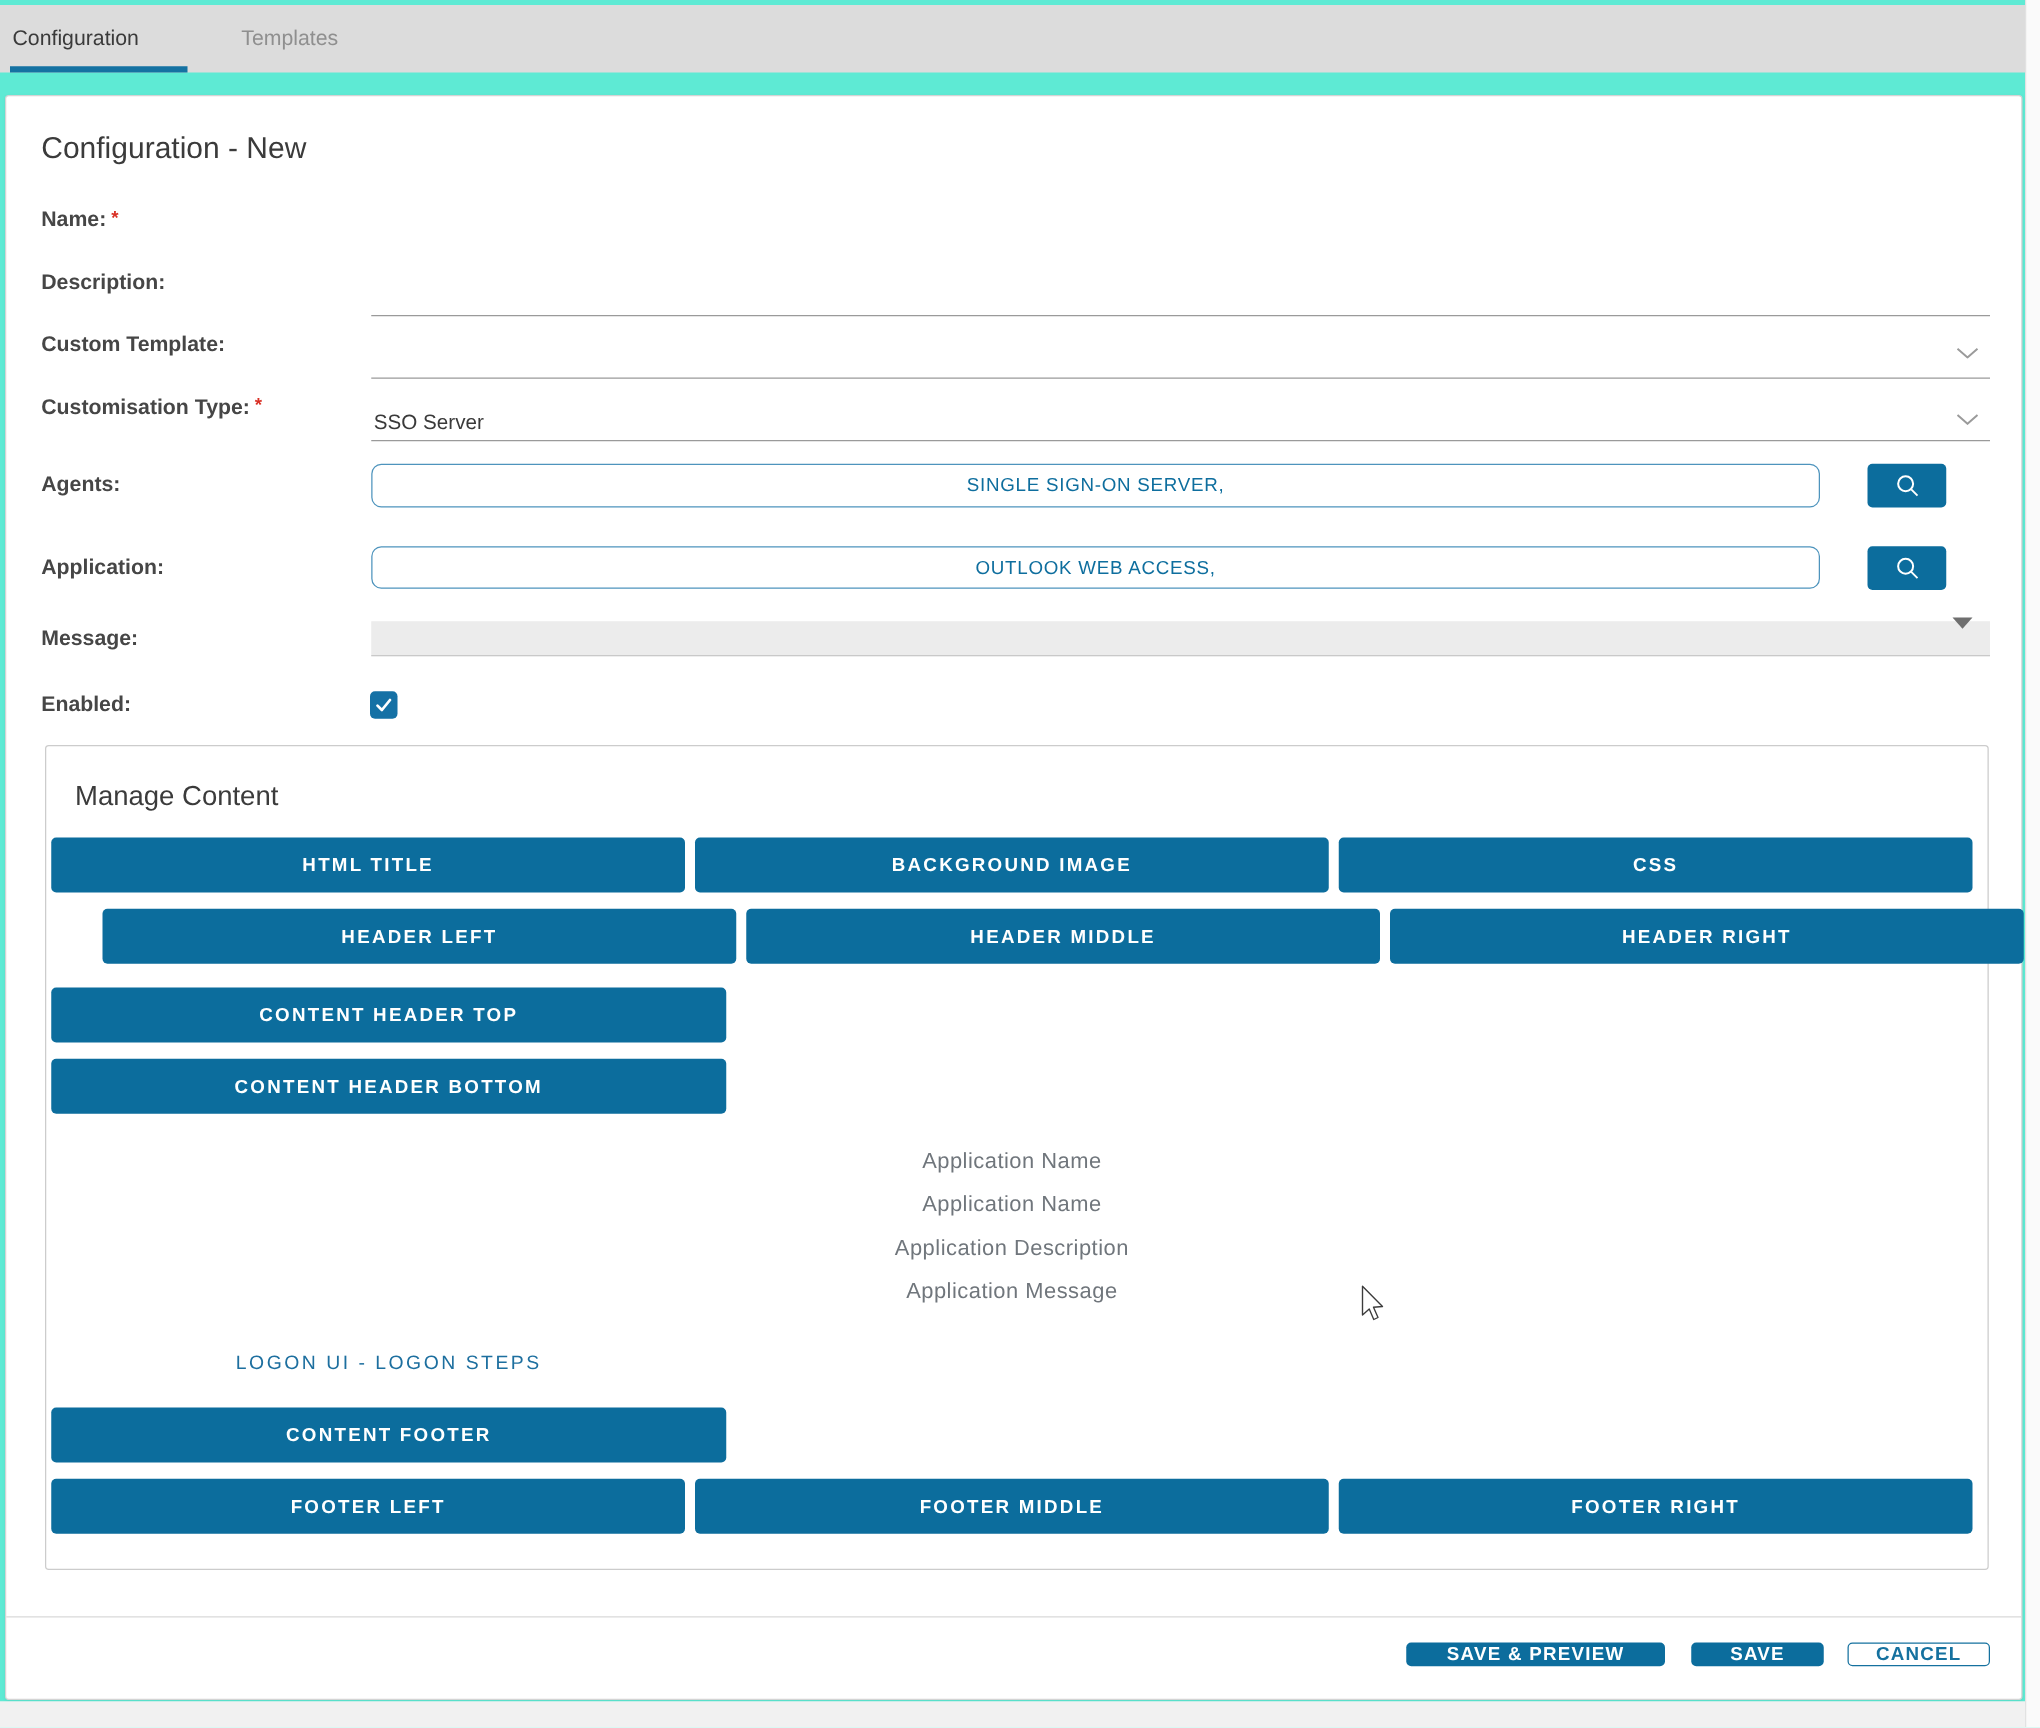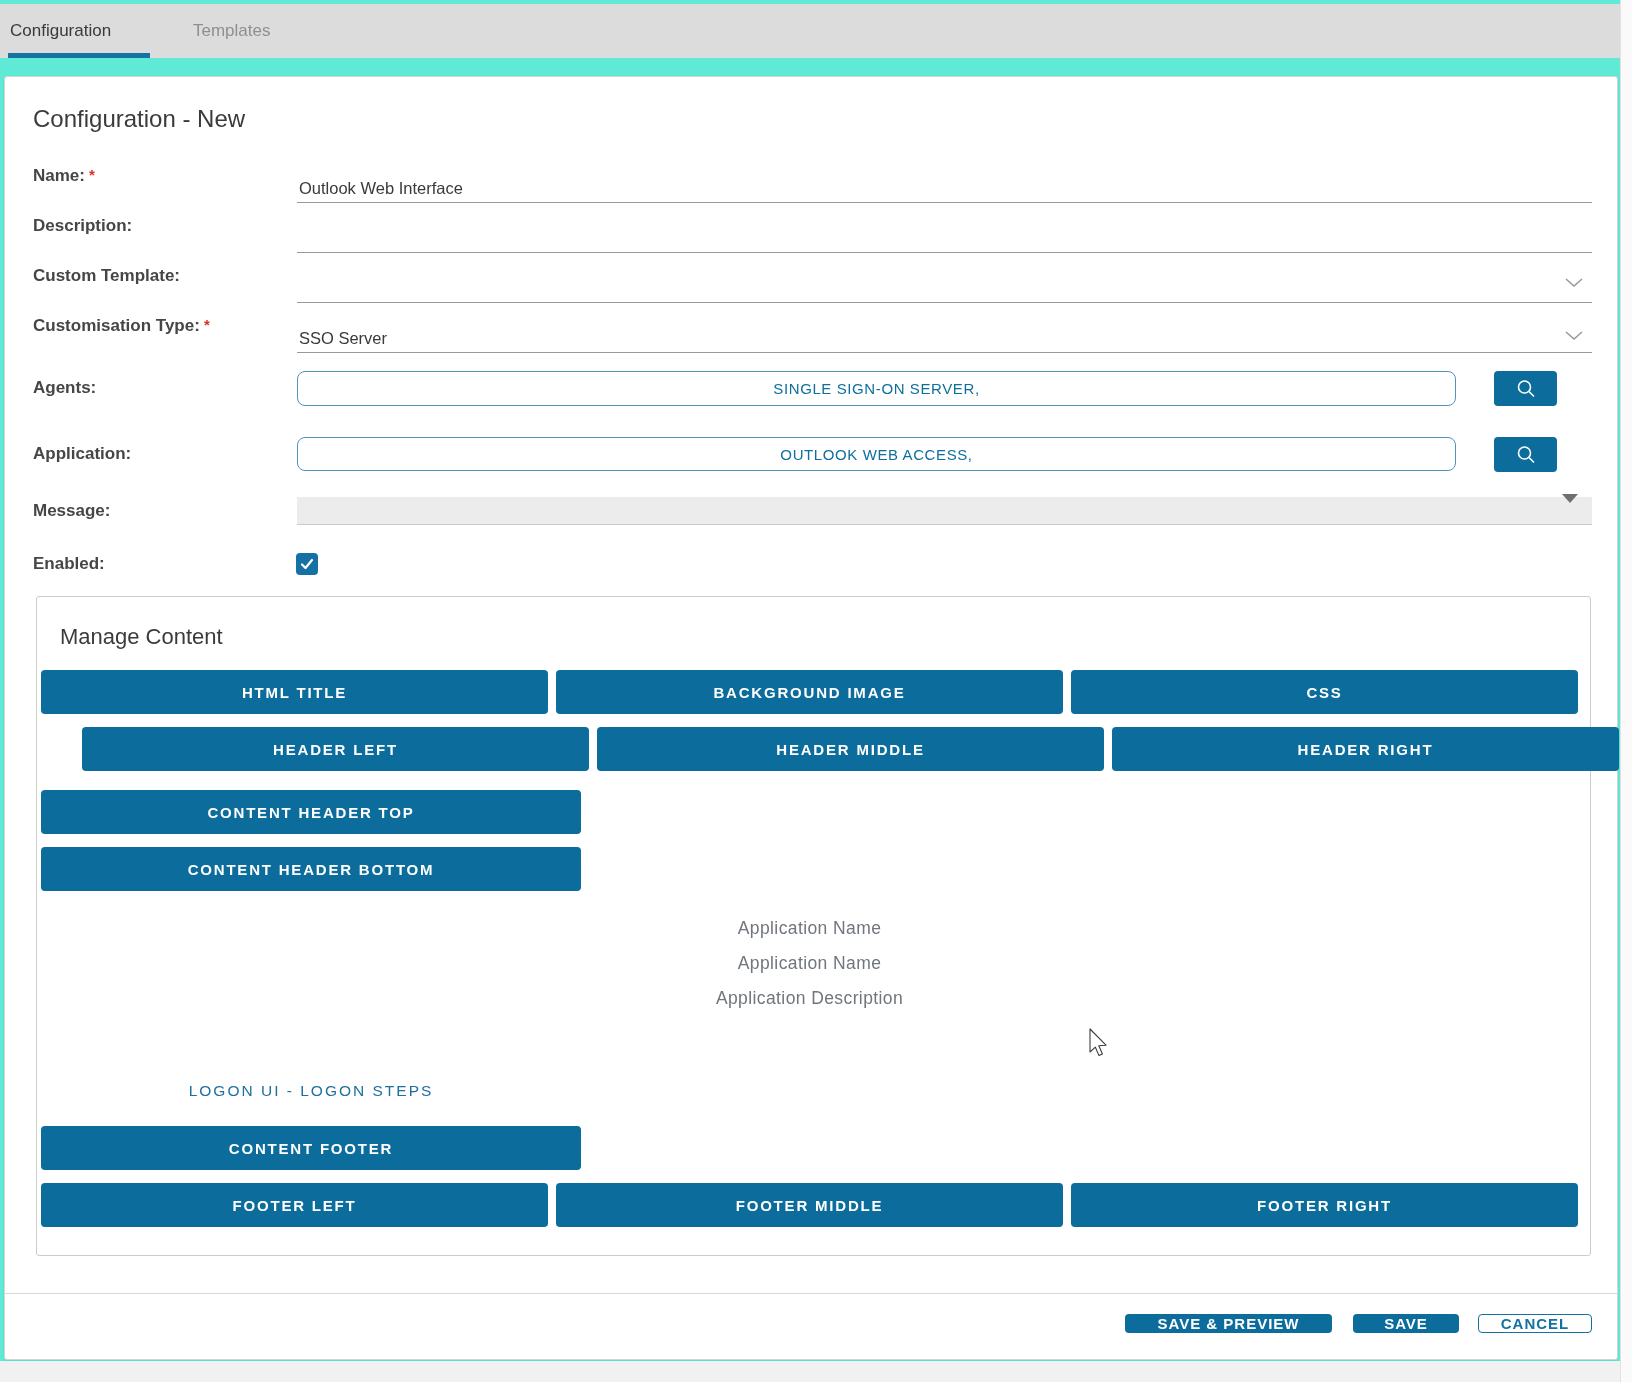--- a/index.html
+++ b/index.html
@@ -92,23 +92,20 @@
     <div class="tab-underline"></div>
   </div>
 
   <div class="card"></div>
 
   <div class="page-title">Configuration - New</div>
 
   <div class="flabel" style="top:166px;">
     <span>Name:</span><span class="req">*</span>
   </div>
-  <div class="uline-field" style="top:160px;">
-    <input type="text" value="Outlook Web Interface" style="">
-  </div>
 
   <div class="flabel" style="top:216px;">Description:</div>
   <div class="uline-field" style="top:210px;">
     <input type="text" value="" style="">
   </div>
 
   <div class="flabel" style="top:266px;">Custom Template:</div>
   <div class="uline-field" style="top:260px;">
     <input type="text" value="" style="">
   </div>
@@ -169,20 +166,21 @@
     <button class="mc-btn">HEADER MIDDLE</button>
     <button class="mc-btn">HEADER RIGHT</button>
   </div>
 
   <button class="mc-btn mc-btn-wide" style="top:790px;">CONTENT HEADER TOP</button>
   <button class="mc-btn mc-btn-wide" style="top:847px;">CONTENT HEADER BOTTOM</button>
 
   <div class="app-line" style="top:918px;">Application Name</div>
   <div class="app-line" style="top:953px;">Application Name</div>
   <div class="app-line" style="top:988px;">Application Description</div>
+  <div class="app-line" style="top:1022px;">Application Message</div>
 
   <div class="logon-link">LOGON UI - LOGON STEPS</div>
 
   <button class="mc-btn mc-btn-wide" style="top:1126px;">CONTENT FOOTER</button>
 
   <div class="mc-row" style="top:1183px;">
     <button class="mc-btn">FOOTER LEFT</button>
     <button class="mc-btn">FOOTER MIDDLE</button>
     <button class="mc-btn">FOOTER RIGHT</button>
   </div>

